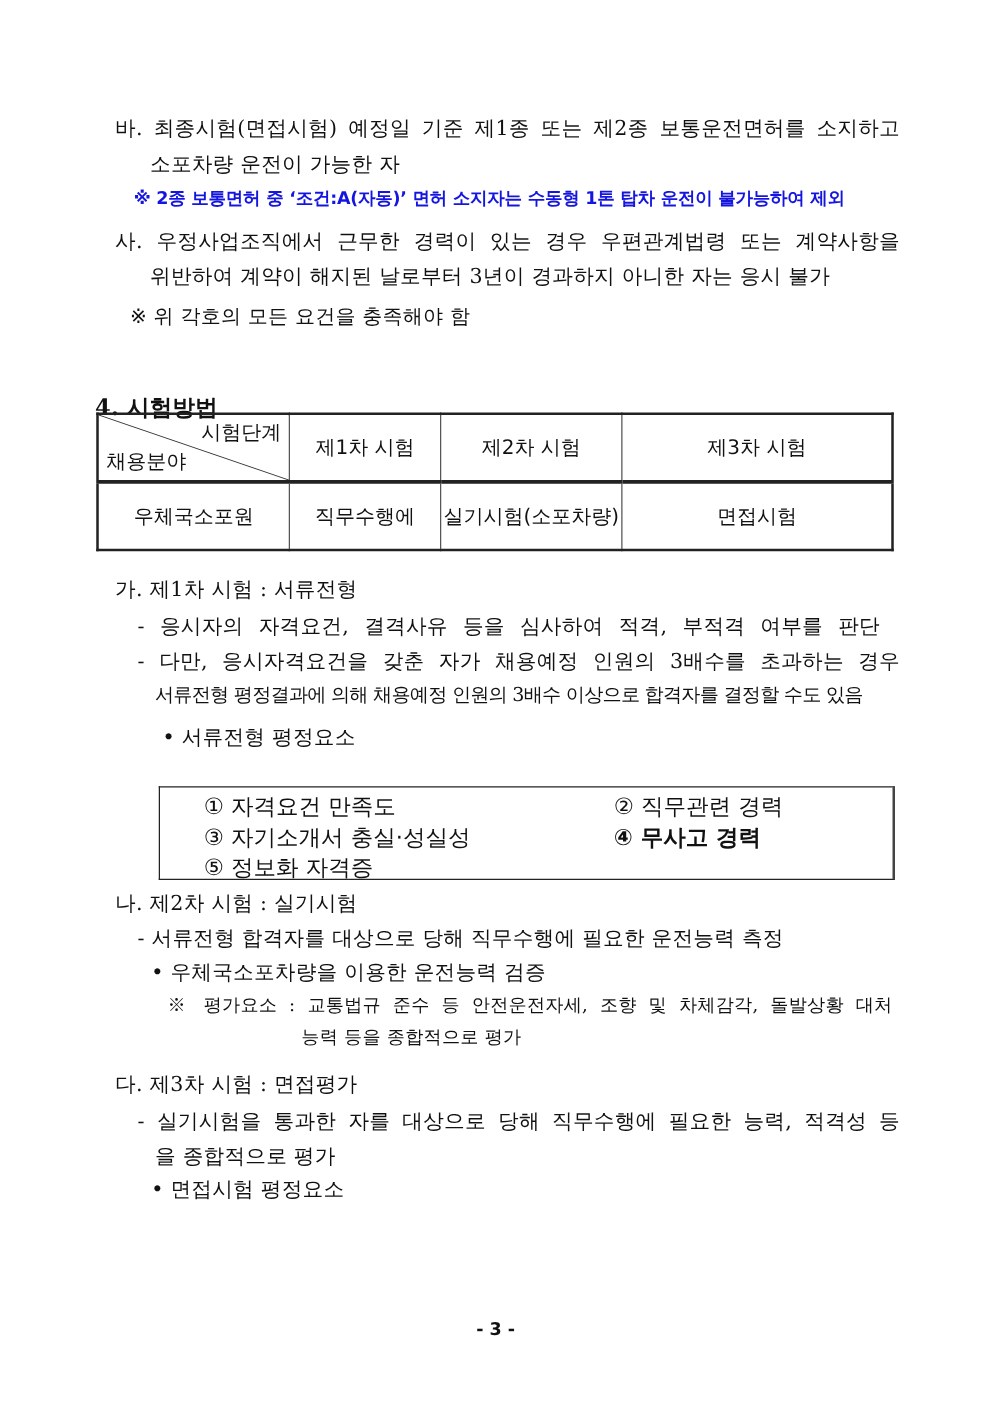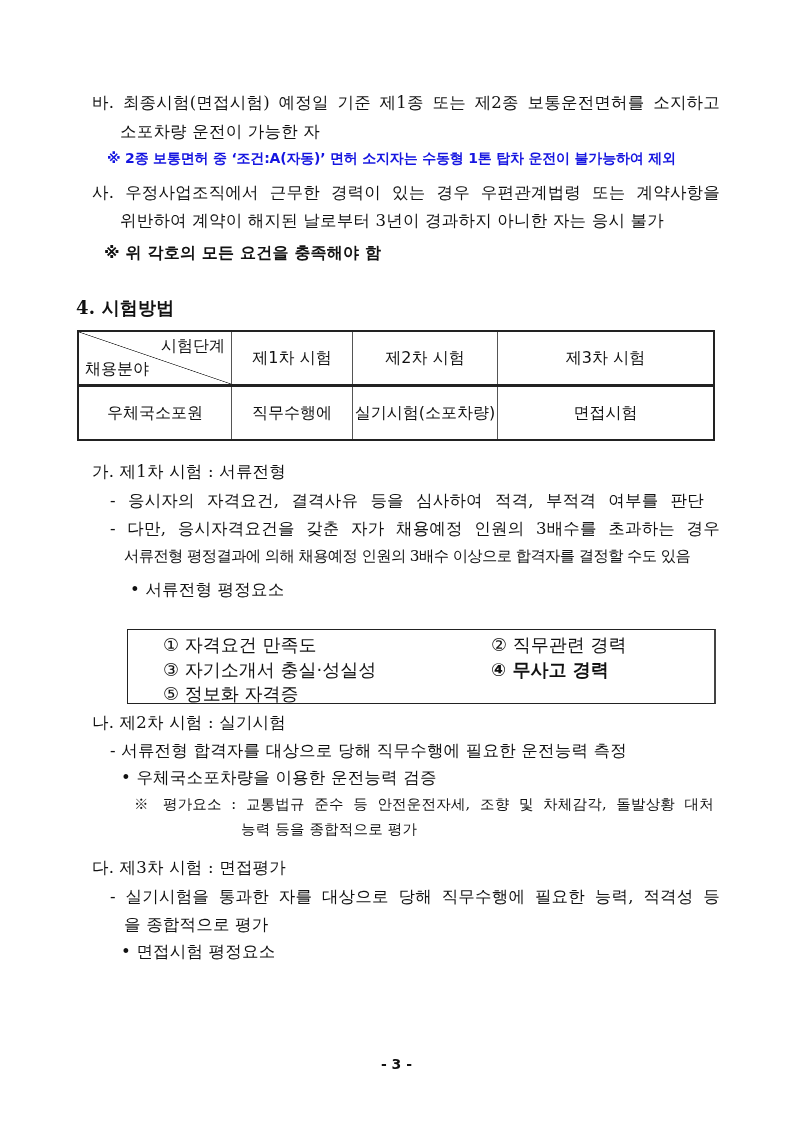--- a/index.html
+++ b/index.html
@@ -1,21 +1,21 @@
 <!DOCTYPE html>
 <html><head>
 <meta charset="utf-8">
 <style>
   html, body { margin:0; padding:0; background:#ffffff; }
   body { width:793px; height:1121px; position:relative; overflow:hidden;
          font-family:"DejaVu Serif", "Liberation Serif", serif; color:#111; }
   .line { position:absolute; white-space:nowrap; font-size:16.5px; letter-spacing:0.2px; }
   .sans { font-family:"DejaVu Sans", "Liberation Sans", sans-serif; }
   .note-blue { color:#1515e0; font-weight:bold; font-family:"DejaVu Sans","Liberation Sans",sans-serif; font-size:14px; letter-spacing:-0.2px; }
-  .bold { font-weight:bold; }
+  .bold { font-weight:normal; }
   .heading { font-weight:bold; font-size:18px; }
   .just { text-align:justify; text-align-last:justify; }
 
   table.exam { position:absolute; left:77px; top:330px; width:638px; border-collapse:collapse;
                font-family:"DejaVu Sans","Liberation Sans",sans-serif; font-size:16px; }
   table.exam td { border:1px solid #555; text-align:center; vertical-align:middle; }
   table.exam tr.head td { height:50px; }
   table.exam tr.body td { height:50px; border-top:3px solid #222; }
   table.exam { border:2px solid #222; }
   td.diag { position:relative; padding:0; width:152px;
@@ -36,21 +36,21 @@
 
 <div class="line just" style="left:92px; top:92px; width:628px;">바. 최종시험(면접시험) 예정일 기준 제1종 또는 제2종 보통운전면허를 소지하고</div>
 <div class="line" style="left:120px; top:121px;">소포차량 운전이 가능한 자</div>
 <div class="line note-blue" style="left:107px; top:150px;">※ 2종 보통면허 중 ‘조건:A(자동)’ 면허 소지자는 수동형 1톤 탑차 운전이 불가능하여 제외</div>
 
 <div class="line just" style="left:92px; top:182px; width:628px;">사. 우정사업조직에서 근무한 경력이 있는 경우 우편관계법령 또는 계약사항을</div>
 <div class="line" style="left:120px; top:210px;">위반하여 계약이 해지된 날로부터 3년이 경과하지 아니한 자는 응시 불가</div>
 
 <div class="line bold sans" style="left:104px; top:243px; font-size:16px;">※ 위 각호의 모든 요건을 충족해야 함</div>
 
-<div class="line heading" style="left:76px; top:296px;text-align:right;">4. 시험방법</div>
+<div class="line heading" style="left:76px; top:314px;text-align:right;">4. 시험방법</div>
 
 <table class="exam">
   <tbody>
       <tr class="head">
     <td class="diag">
       <span class="tr">시험단계</span>
       <span class="bl">채용분야</span>
     </td>
     <td style="width:118px;">제1차 시험</td>
     <td style="width:142px;">제2차 시험</td>

